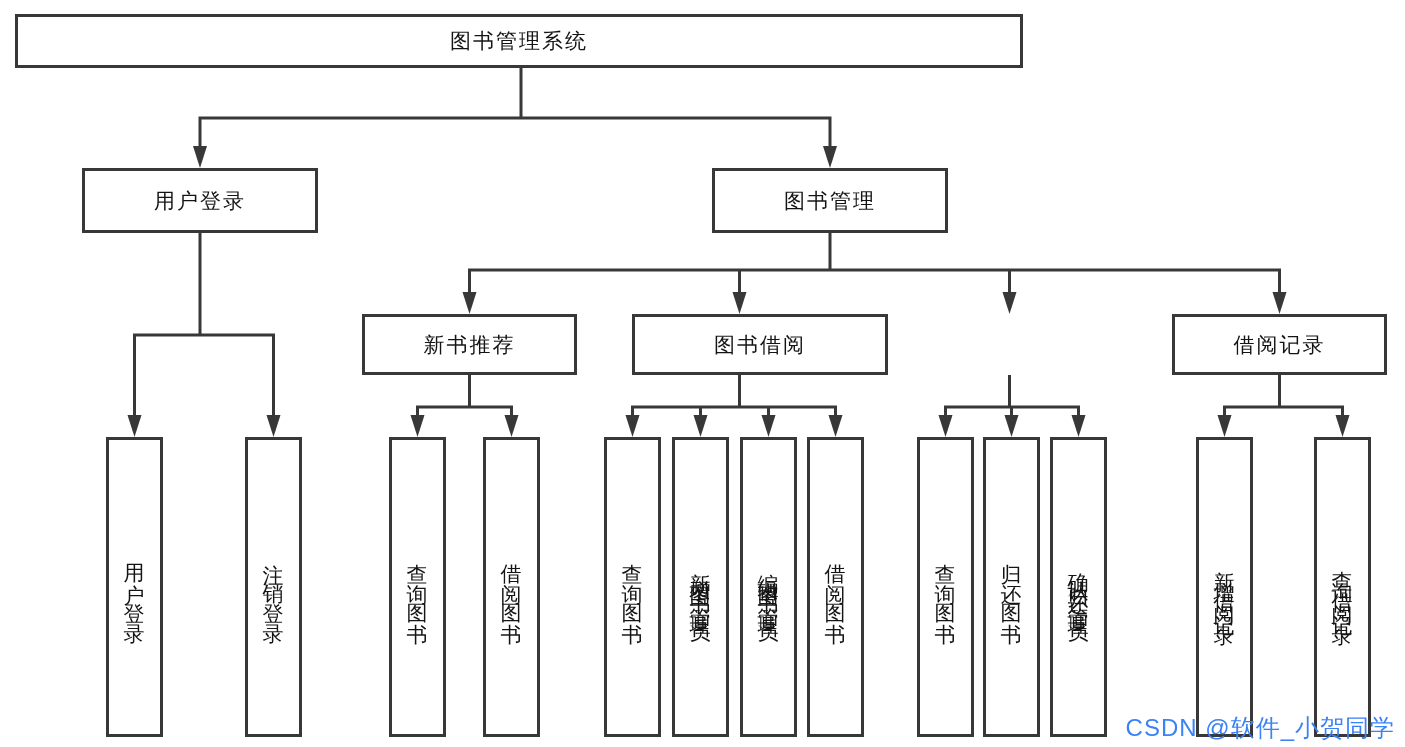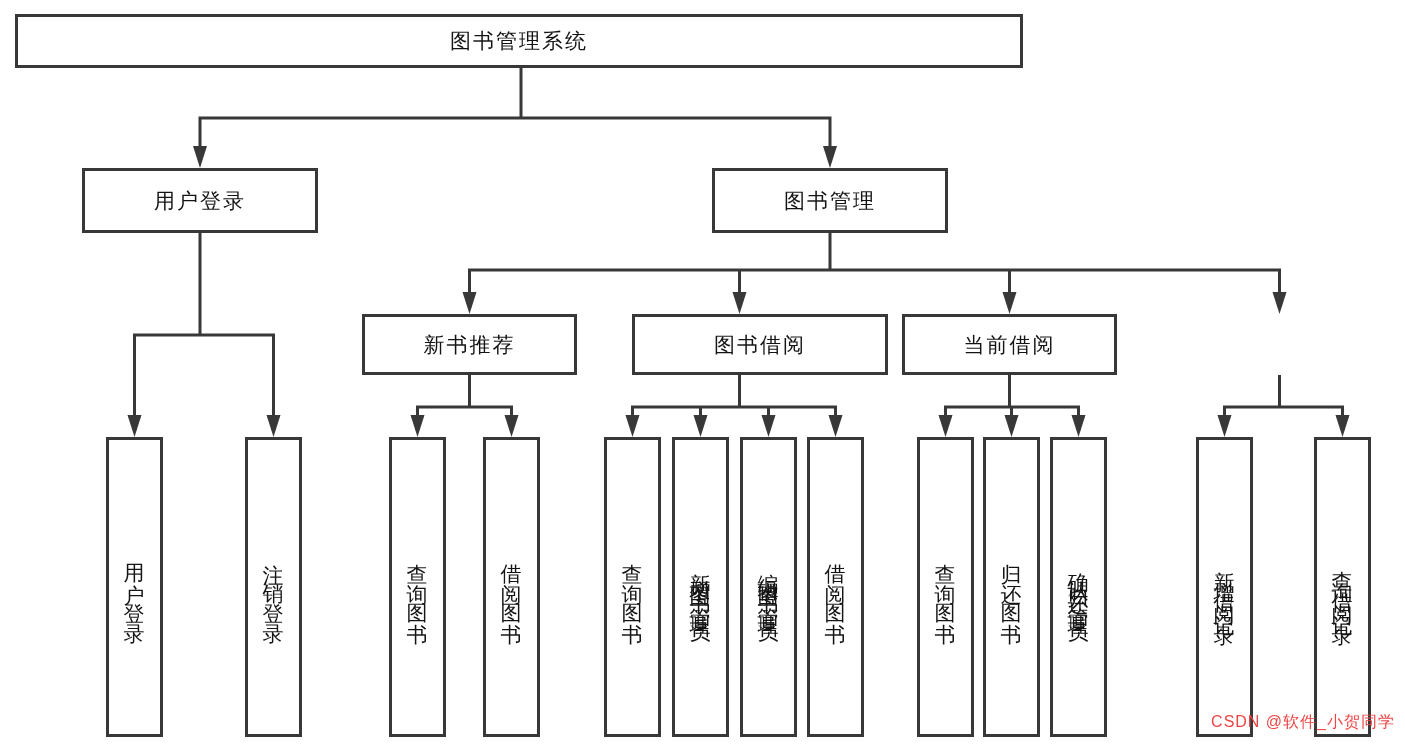--- a/index.html
+++ b/index.html
@@ -12,22 +12,22 @@
     position:absolute;background:#ffffff;border:3px solid #383838;
     color:#141414;display:flex;align-items:center;justify-content:center;
     box-sizing:border-box;text-align:right;
   }
   .h-box{font-size:21px;letter-spacing:2px;white-space:nowrap;}
   .v-box{writing-mode:vertical-rl;text-orientation:mixed;font-size:21px;line-height:1;}
   .sp-wide{letter-spacing:20px;}
   .sp-med{letter-spacing:11px;}
   .sp-tight{letter-spacing:7px;}
   .watermark{
-    position:absolute;top:712px;right:10px;font-size:16px;letter-spacing:1px;
-    color:#ef4444;white-space:nowrap;z-index:5;
+    position:absolute;top:712px;right:10px;font-size:24px;letter-spacing:1px;
+    color:#3b82f6;white-space:nowrap;z-index:5;
   }
 </style>
 </head>
 <body>
 
 <div class="stage">
 
   <svg class="connectors" viewBox="0 0 1405 747" xmlns="http://www.w3.org/2000/svg" aria-hidden="true">
     <g stroke="#383838" stroke-width="3" fill="none">
 
@@ -68,21 +68,21 @@
     </g>
   </svg>
 
   <div class="box h-box" style="left:15px;top:14px;width:1008px;height:54px;">图书管理系统</div>
 
   <div class="box h-box" style="left:82px;top:168px;width:236px;height:65px;">用户登录</div>
   <div class="box h-box" style="left:362px;top:314px;width:215px;height:61px;">新书推荐</div>
 
   <div class="box h-box" style="left:712px;top:168px;width:236px;height:65px;">图书管理</div>
   <div class="box h-box" style="left:632px;top:314px;width:256px;height:61px;">图书借阅</div>
-  <div class="box h-box" style="left:902px;top:314px;width:215px;height:61px;">当前借阅</div>
+  <div class="box h-box" style="left:1172px;top:314px;width:215px;height:61px;">借阅记录</div>
 
   <div class="box v-box sp-wide" style="left:106px;top:437px;width:57px;height:300px;">用户登录</div>
   <div class="box v-box sp-wide" style="left:245px;top:437px;width:57px;height:300px;">注销登录</div>
 
   <div class="box v-box sp-wide" style="left:389px;top:437px;width:57px;height:300px;">查询图书</div>
   <div class="box v-box sp-wide" style="left:483px;top:437px;width:57px;height:300px;">借阅图书</div>
 
   <div class="box v-box sp-wide" style="left:604px;top:437px;width:57px;height:300px;">查询图书</div>
   <div class="box v-box sp-tight" style="left:672px;top:437px;width:57px;height:300px;">新增图书（管理员）</div>
   <div class="box v-box sp-tight" style="left:740px;top:437px;width:57px;height:300px;">编辑图书（管理员）</div>

